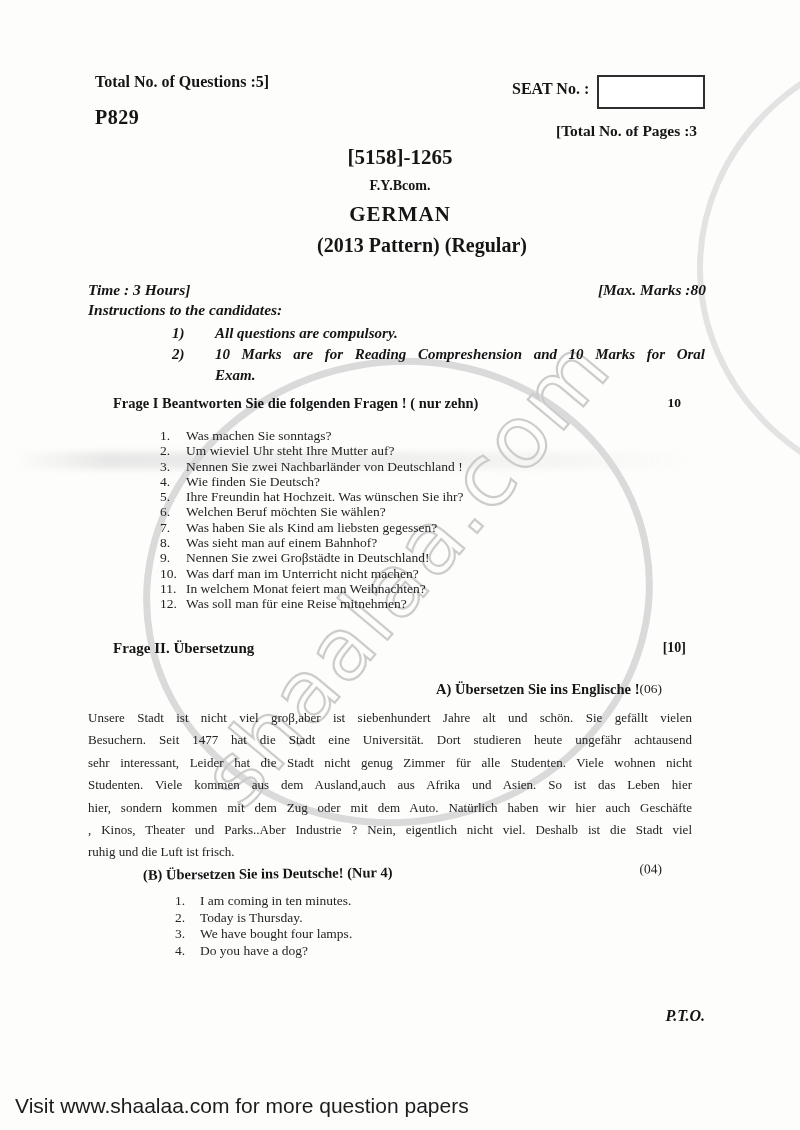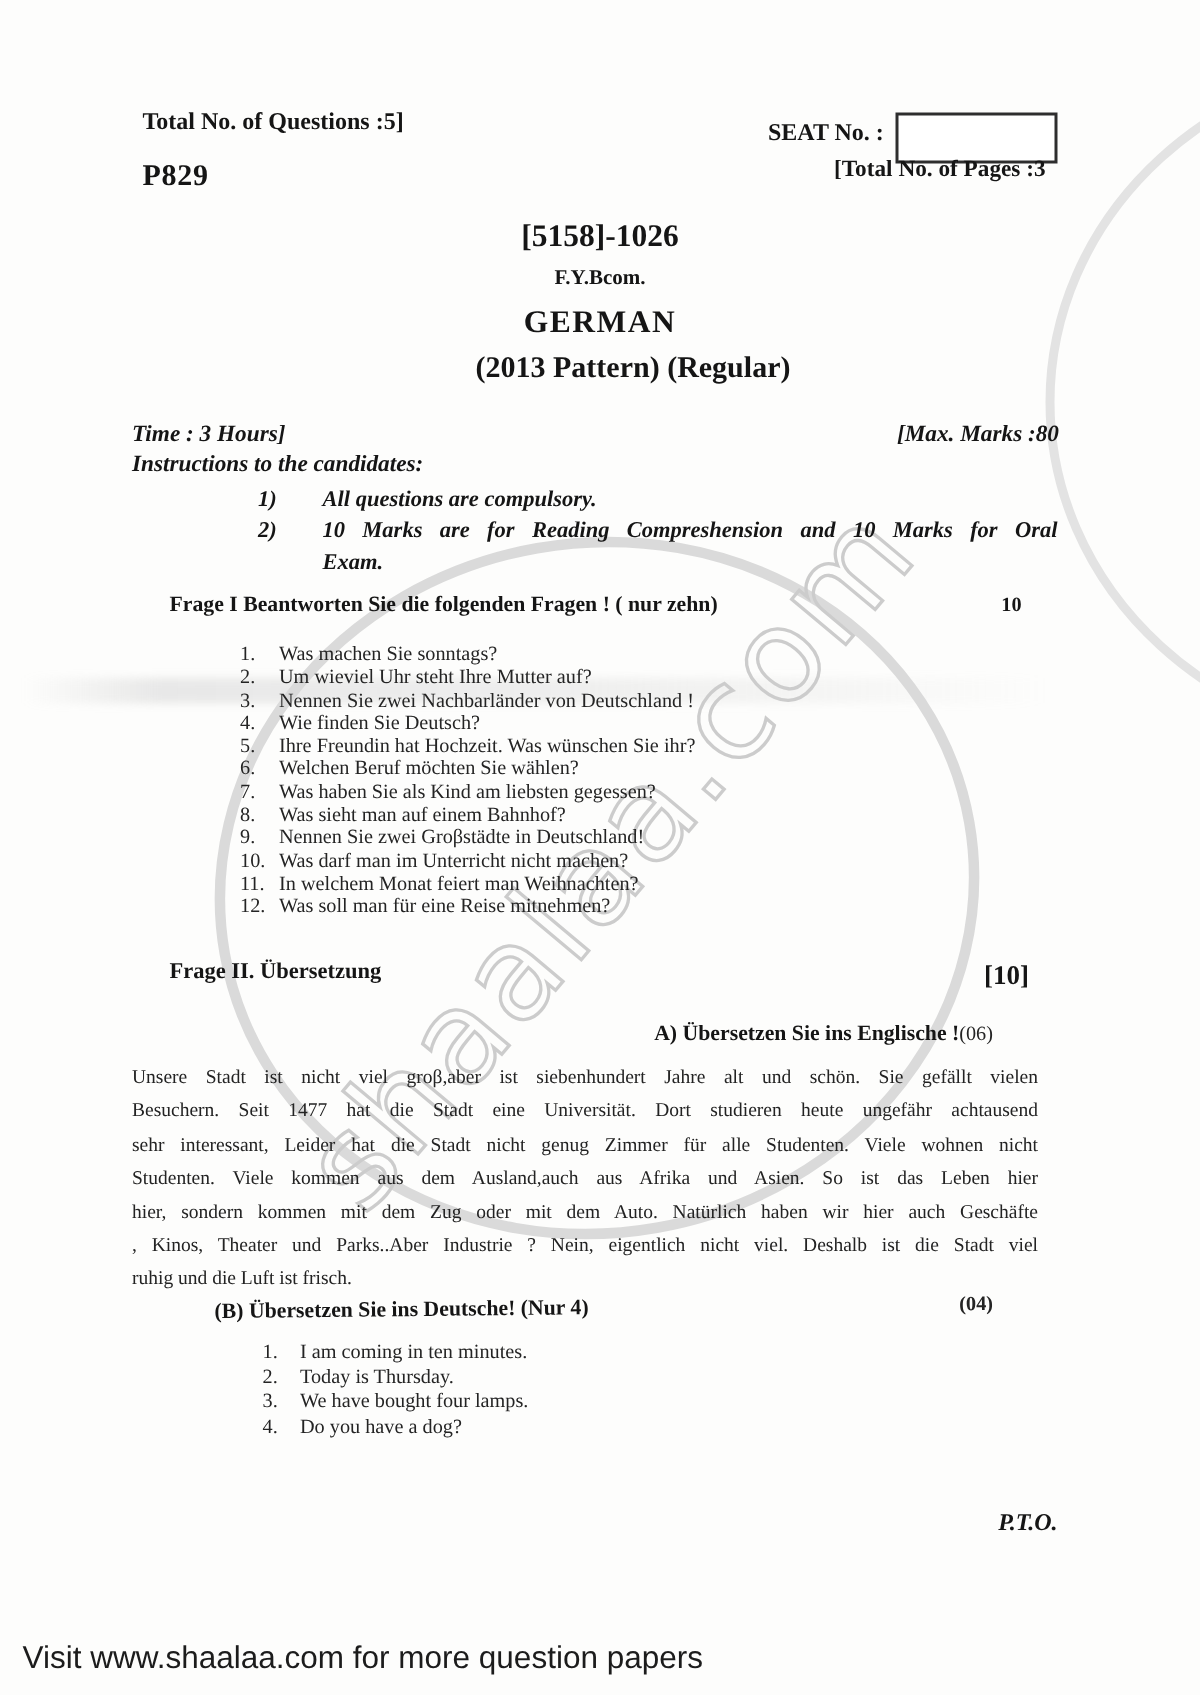--- a/index.html
+++ b/index.html
@@ -17,49 +17,49 @@
     background:linear-gradient(to right, rgba(185,185,185,0) 2%, rgba(185,185,185,.30) 14%,
       rgba(200,200,200,.26) 50%, rgba(190,190,190,.12) 72%, rgba(190,190,190,0) 92%);
     filter:blur(3px);
   }
   .b{font-weight:bold;color:#151515;}
   .bi{font-weight:bold;font-style:italic;color:#151515;}
   .hdr-tq{left:95px;top:73px;font-size:16px;}
   .hdr-code{left:95px;top:106px;font-size:20px;letter-spacing:.5px;}
   .hdr-seat{left:512px;top:80px;font-size:16px;}
   .seat-box{left:597px;top:75px;width:104px;height:30px;border:2px solid #2e2e2e;background:#fff;}
-  .hdr-pages{left:556px;top:104px;font-size:15.5px;}
+  .hdr-pages{left:556px;top:122px;font-size:15.5px;}
   .title{left:0;top:145px;width:100%;text-align:center;}
   .title .t1{font-size:21px;margin-bottom:8px;}
   .title .t2{font-size:14px;margin-bottom:8px;}
   .title .t3{font-size:21px;letter-spacing:1px;margin-bottom:7px;}
   .title .t4{font-size:20px;margin-left:44px;}
   .meta-row{left:88px;top:281px;width:618px;display:flex;justify-content:space-between;font-size:15.5px;}
   .inst-title{left:88px;top:301px;font-size:15.5px;}
   .inst-list{left:172px;top:323px;width:534px;font-size:15px;line-height:21px;}
   .inst-row{display:flex;}
   .inst-num{width:43px;flex-shrink:0;}
   .inst-lines{width:490px;}
   .jl{text-align:justify;text-align-last:justify;}
   .f1-row{left:113px;top:395px;width:568px;display:flex;justify-content:space-between;align-items:flex-start;}
   .f1-h{font-size:14.5px;}
   .f1-m{font-size:13.5px;}
   .q-list{left:160px;top:428px;font-size:13.5px;line-height:15.3px;}
   .q-row{display:flex;}
   .q-num{width:26px;flex-shrink:0;}
   .f2-row{left:113px;top:640px;width:573px;display:flex;justify-content:space-between;}
   .f2-h{font-size:15px;}
-  .f2-m{font-size:18px;text-align:center;}
+  .f2-m{font-size:14px;text-align:center;}
   .pa-row{left:143px;top:681px;width:519px;display:flex;justify-content:flex-end;}
   .pa-h{font-size:14.5px;}
   .pa-m{font-size:13.5px;color:#242424;font-weight:normal;}
   .para{left:88px;top:707px;width:604px;font-size:13px;line-height:22.4px;color:#232323;}
   .pb-row{left:143px;top:864px;width:519px;display:flex;justify-content:space-between;transform:rotate(-0.6deg);}
   .pb-h{font-size:14.5px;}
-  .pb-m{font-size:13.5px;color:#242424;font-weight:bold;}
+  .pb-m{font-size:13.5px;color:#242424;font-weight:normal;}
   .b-list{left:175px;top:893px;font-size:13.5px;line-height:16.6px;}
   .b-num{width:25px;flex-shrink:0;}
   .pto{right:95px;top:1007px;font-size:16px;}
   .footer{left:15px;top:1094px;font-family:"Liberation Sans", sans-serif;font-size:21px;color:#1c1c1c;}
 </style>
 </head>
 <body>
 
 <div class="page">
 
@@ -71,21 +71,21 @@
     <text transform="translate(243,812) rotate(-50)" font-size="86" letter-spacing="3" font-family="DejaVu Sans, sans-serif" fill="rgba(255,255,255,0)" stroke="#cccccc" stroke-width="2.2">shaalaa.com</text>
   </svg>
 
   <div class="abs z b hdr-tq">Total No. of Questions :5]</div>
   <div class="abs z b hdr-code">P829</div>
   <div class="abs z b hdr-seat">SEAT No. :</div>
   <div class="abs z seat-box"></div>
   <div class="abs z b hdr-pages">[Total No. of Pages :3</div>
 
   <div class="abs z title">
-    <div class="b t1">[5158]-1026</div>
+    <div class="b t1">[5158]-1265</div>
     <div class="b t2">F.Y.Bcom.</div>
     <div class="b t3">GERMAN</div>
     <div class="b t4">(2013 Pattern) (Regular)</div>
   </div>
 
   <div class="abs z meta-row">
     <span class="bi">Time : 3 Hours]</span>
     <span class="bi">[Max. Marks :80</span>
   </div>
 

